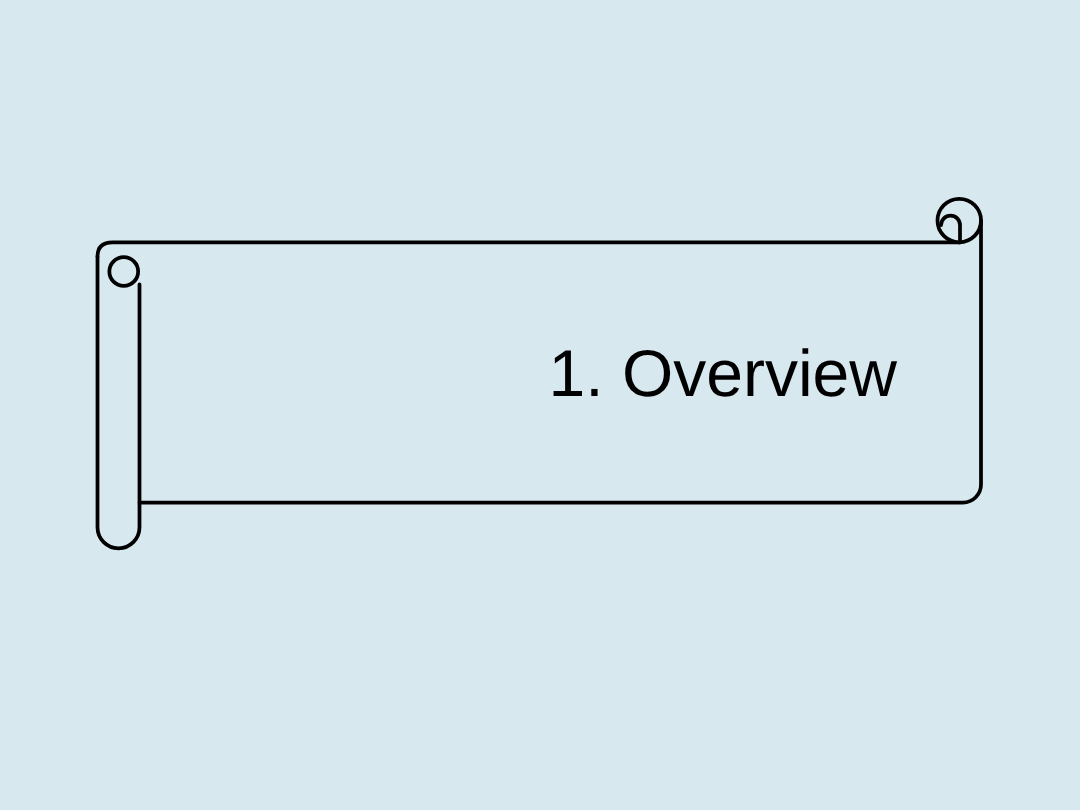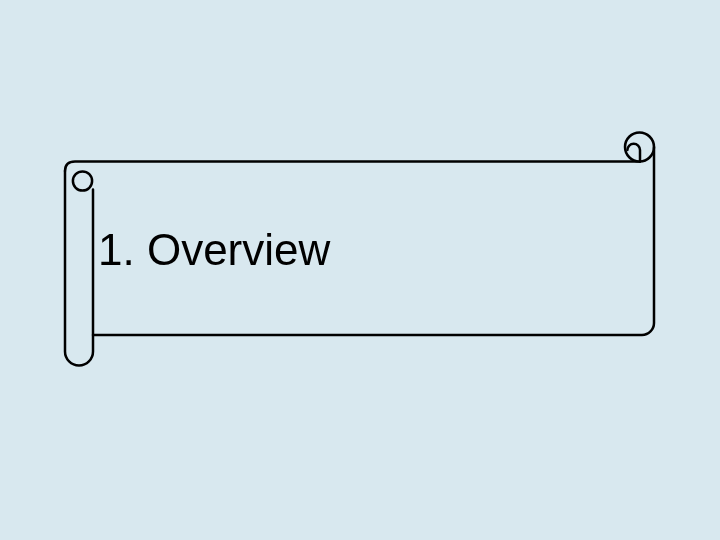--- a/index.html
+++ b/index.html
@@ -27,21 +27,21 @@
     stroke:var(--outline);
     stroke-width:2.5;
     stroke-linecap:round;
     stroke-linejoin:round;
   }
   .curl-fill{fill:var(--shape-fill);}
   .slide-title{
     position:absolute;
     left:98px;top:224px;width:500px;height:52px;
     line-height:52px;
-    text-align:left;
+    text-align:right;
     font-size:44px;
     color:var(--text);
     white-space:nowrap;
   }
 </style>
 </head>
 <body>
 
 <div class="slide">
 

